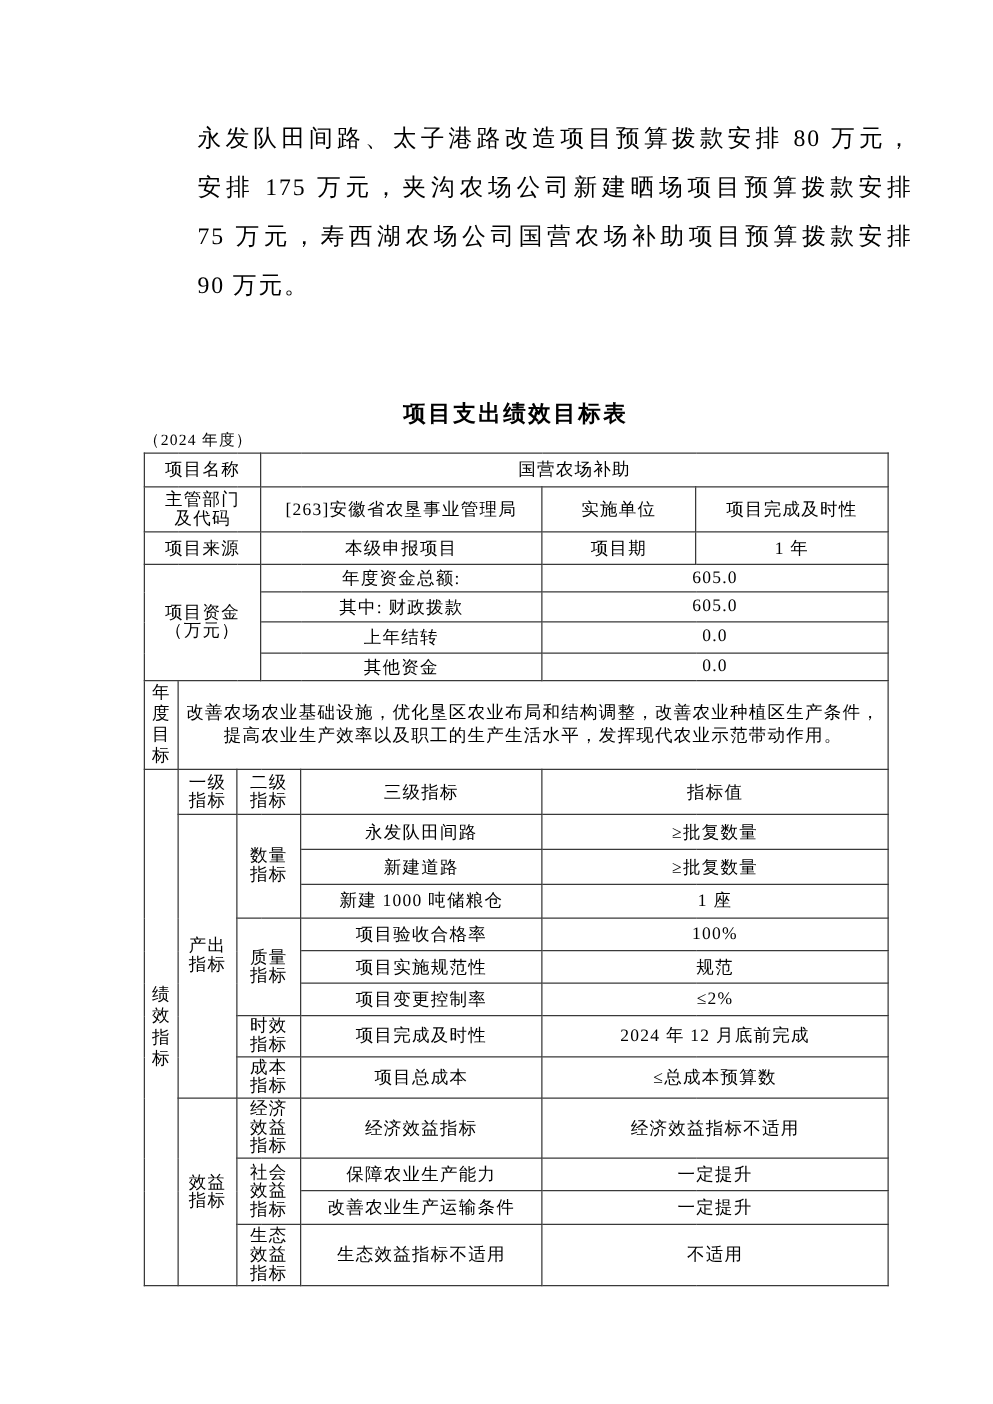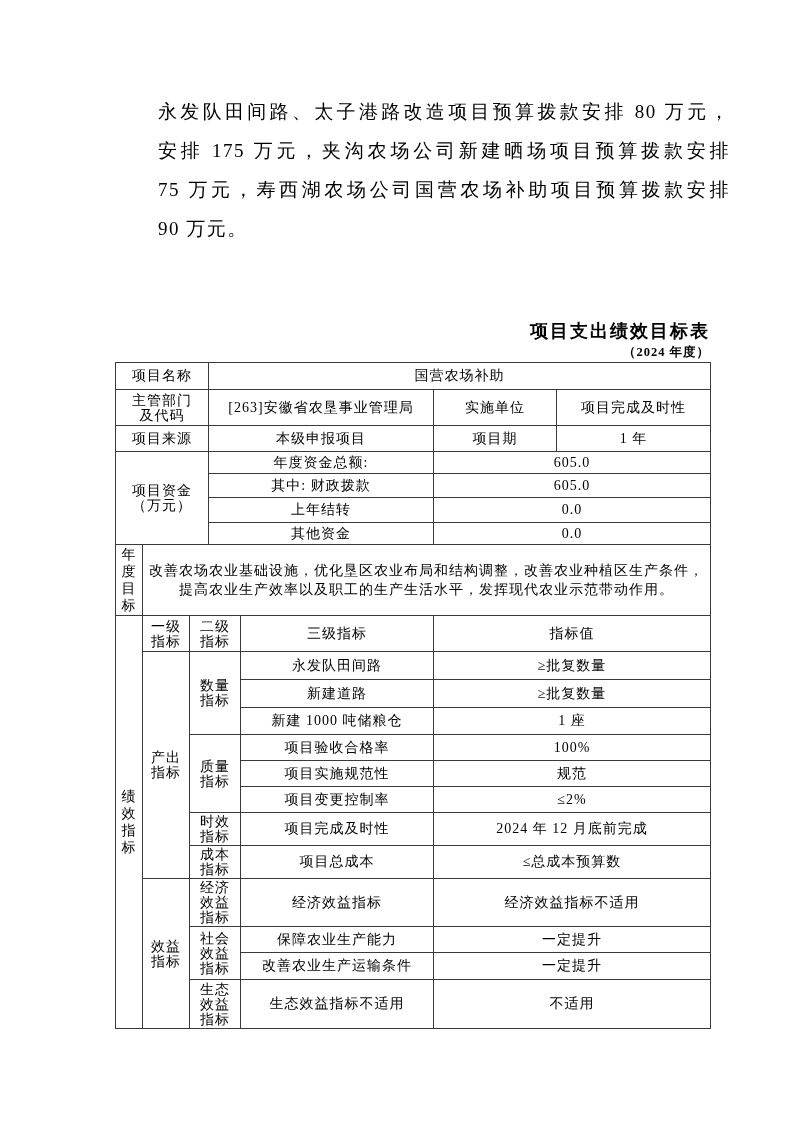--- a/index.html
+++ b/index.html
@@ -13,25 +13,25 @@
   .para { position:absolute; left:113px; top:92px; width:572px; font-size:19px;margin-left:45px; }
   .para-line {
     height:39px; line-height:39px; letter-spacing:1.5px;
     text-align:justify; text-align-last:justify; white-space:nowrap;
   }
   .para-line.last { text-align:left; text-align-last:auto; }
   .section-line { height:39px; line-height:39px; padding-left:42px; letter-spacing:2px; }
 
   
   .tbl-title {
-    position:absolute; left:115px; top:319px; width:595px; text-align:right;
+    position:absolute; left:115px; top:319px; width:595px; text-align:center;
     font-weight:bold; font-size:18px; letter-spacing:2px;
     font-family:"Liberation Sans","DejaVu Sans",sans-serif;
   }
-  .tbl-subtitle { position:absolute; left:115px; top:344px; width:595px; text-align:right; font-size:12.5px; letter-spacing:1px;font-weight:bold; }
+  .tbl-subtitle { position:absolute; left:115px; top:344px; width:595px; text-align:left; font-size:12.5px; letter-spacing:1px; }
 
   
   table.perf {
     position:absolute; left:115px; top:362px; width:595px;
     border-collapse:collapse; table-layout:fixed;
   }
   table.perf td {
     border:1px solid #3a3a3a; text-align:center; vertical-align:middle;
     font-size:14px; padding:1px 3px; letter-spacing:1px; overflow:hidden;
   }

